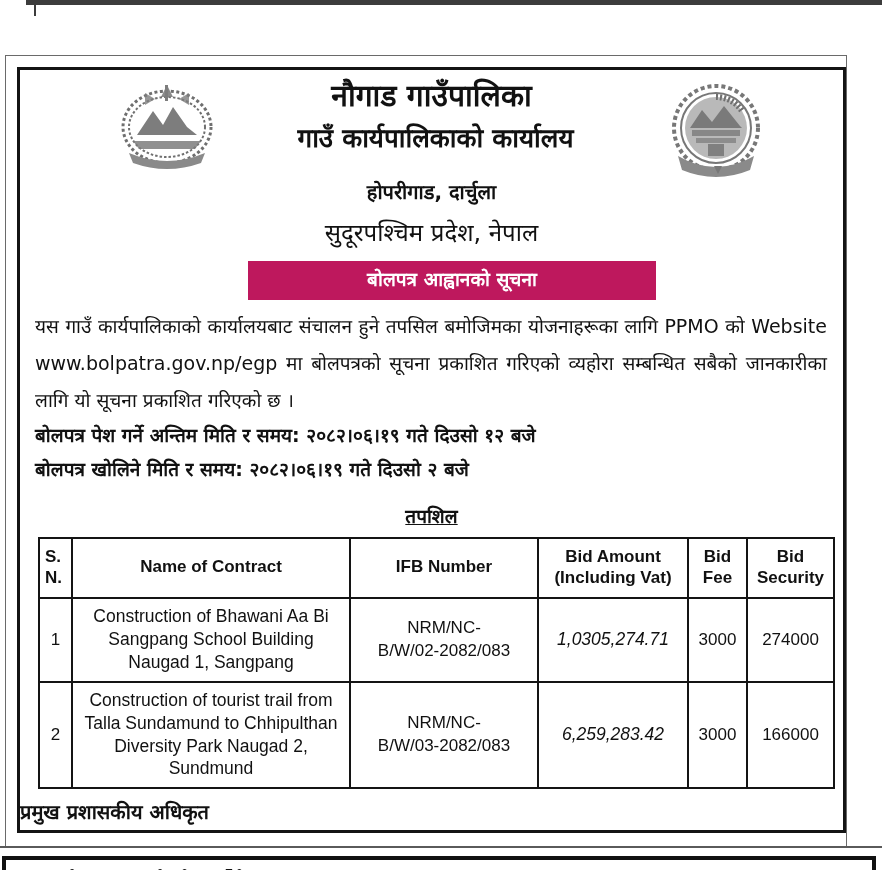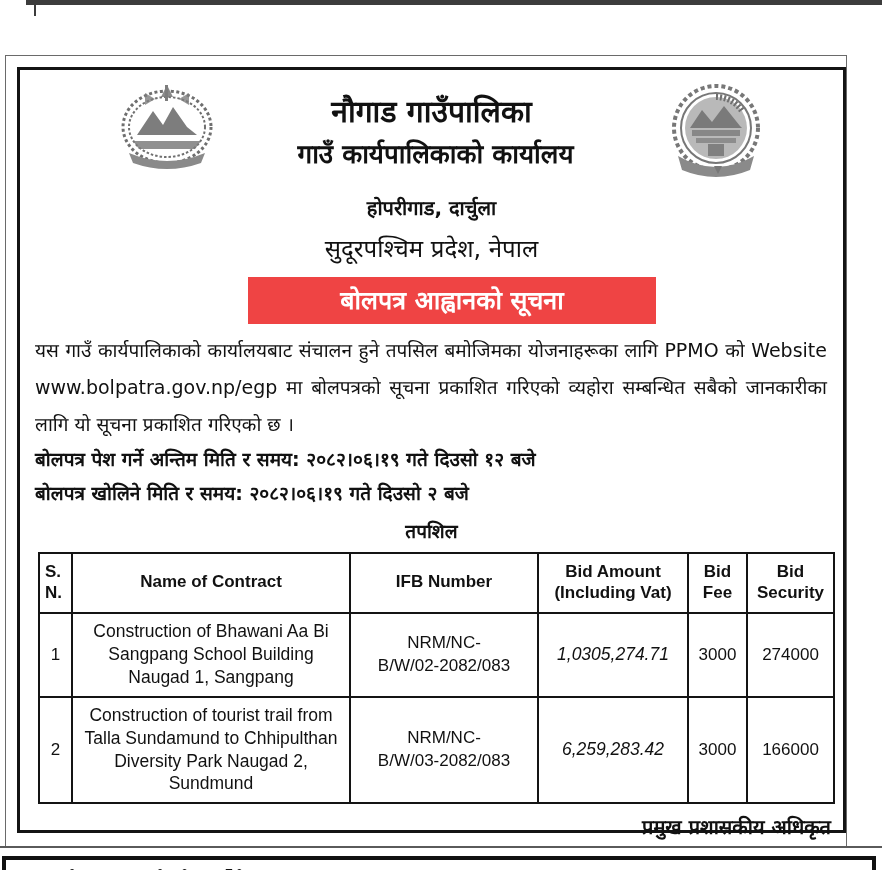--- a/index.html
+++ b/index.html
@@ -49,46 +49,46 @@
     position: absolute; left: 17px; top: 67px;
     width: 829px; height: 766px;
     border: 3px solid #141414;
     background: #fff;
   }
   .logo { position: absolute; }
   .logo.left  { left: 95px;  top: 7px;  width: 104px; height: 96px; }
   .logo.right { left: 648px; top: 12px; width: 97px;  height: 100px; }
   .logo svg { width: 100%; height: 100%; }
 
-  .head { text-align: center; padding-top: 24px; }
+  .head { text-align: center; padding-top: 8px; }
   .org-name   { font-size: 30px; font-weight: bold; line-height: 1.2; }
   .office     { font-size: 26px; font-weight: bold; line-height: 1.2; margin-top: 9px; margin-left: 8px; }
   .addr       { font-size: 20px; font-weight: bold; margin-top: 24px; }
   .prov       { font-size: 24px; font-weight: normal; margin-top: 10px; }
 
   .banner {
     width: 408px; margin: 13px auto 4px 228px;
-    background: #ef4444; color: #fff;
-    text-align: center; font-size: 25px; font-weight: bold;
+    background: #be185d; color: #fff;
+    text-align: center; font-size: 19px; font-weight: bold;
     padding: 5px 0 8px 0;
   }
   .pub-line {
     text-align: center; font-size: 19px; font-weight: bold; margin-top: 9px;
   }
   .body-text {
     margin: 8px 16px 0 15px;
     font-size: 19px; line-height: 1.93;
     text-align: justify;
   }
   .bold-line {
     margin: 1px 16px 0 15px;
     font-size: 19px; font-weight: bold; line-height: 1.72;
   }
   .caption {
-    text-align: center; font-size: 19px; font-weight: bold; margin-top: 8px;
+    text-align: center; font-size: 19px; font-weight: bold; margin-top: 17px; text-decoration: underline;
   }
 
   table.bids {
     border-collapse: collapse;
     margin: 8px 0 0 18px;
     width: 795px;
     font-family: "Liberation Sans", sans-serif;
     table-layout: fixed;
   }
   table.bids th, table.bids td {
@@ -104,21 +104,20 @@
   .row-2 { height: 106px; }
   td.sn-cell { font-size: 17px; }
   td.name-cell { font-size: 17.5px; line-height: 1.3; padding: 0 8px; }
   td.ifb-cell { font-size: 17px; line-height: 1.3; }
   td.ifb-cell span { display: block; }
   td.amount-cell { font-style: italic; font-size: 17.5px; }
   td.num-cell { font-size: 17px; }
   th.sn-head span { display: block; text-align: left; padding-left: 2px; }
 
   .signature {
-    text-align: right;
     margin: 9px 12px 0 0;
     font-size: 20px; font-weight: bold;
   }
 </style>
 </head>
 <body>
 
 <div class="screen">
 
   <div class="top-strip"></div>

